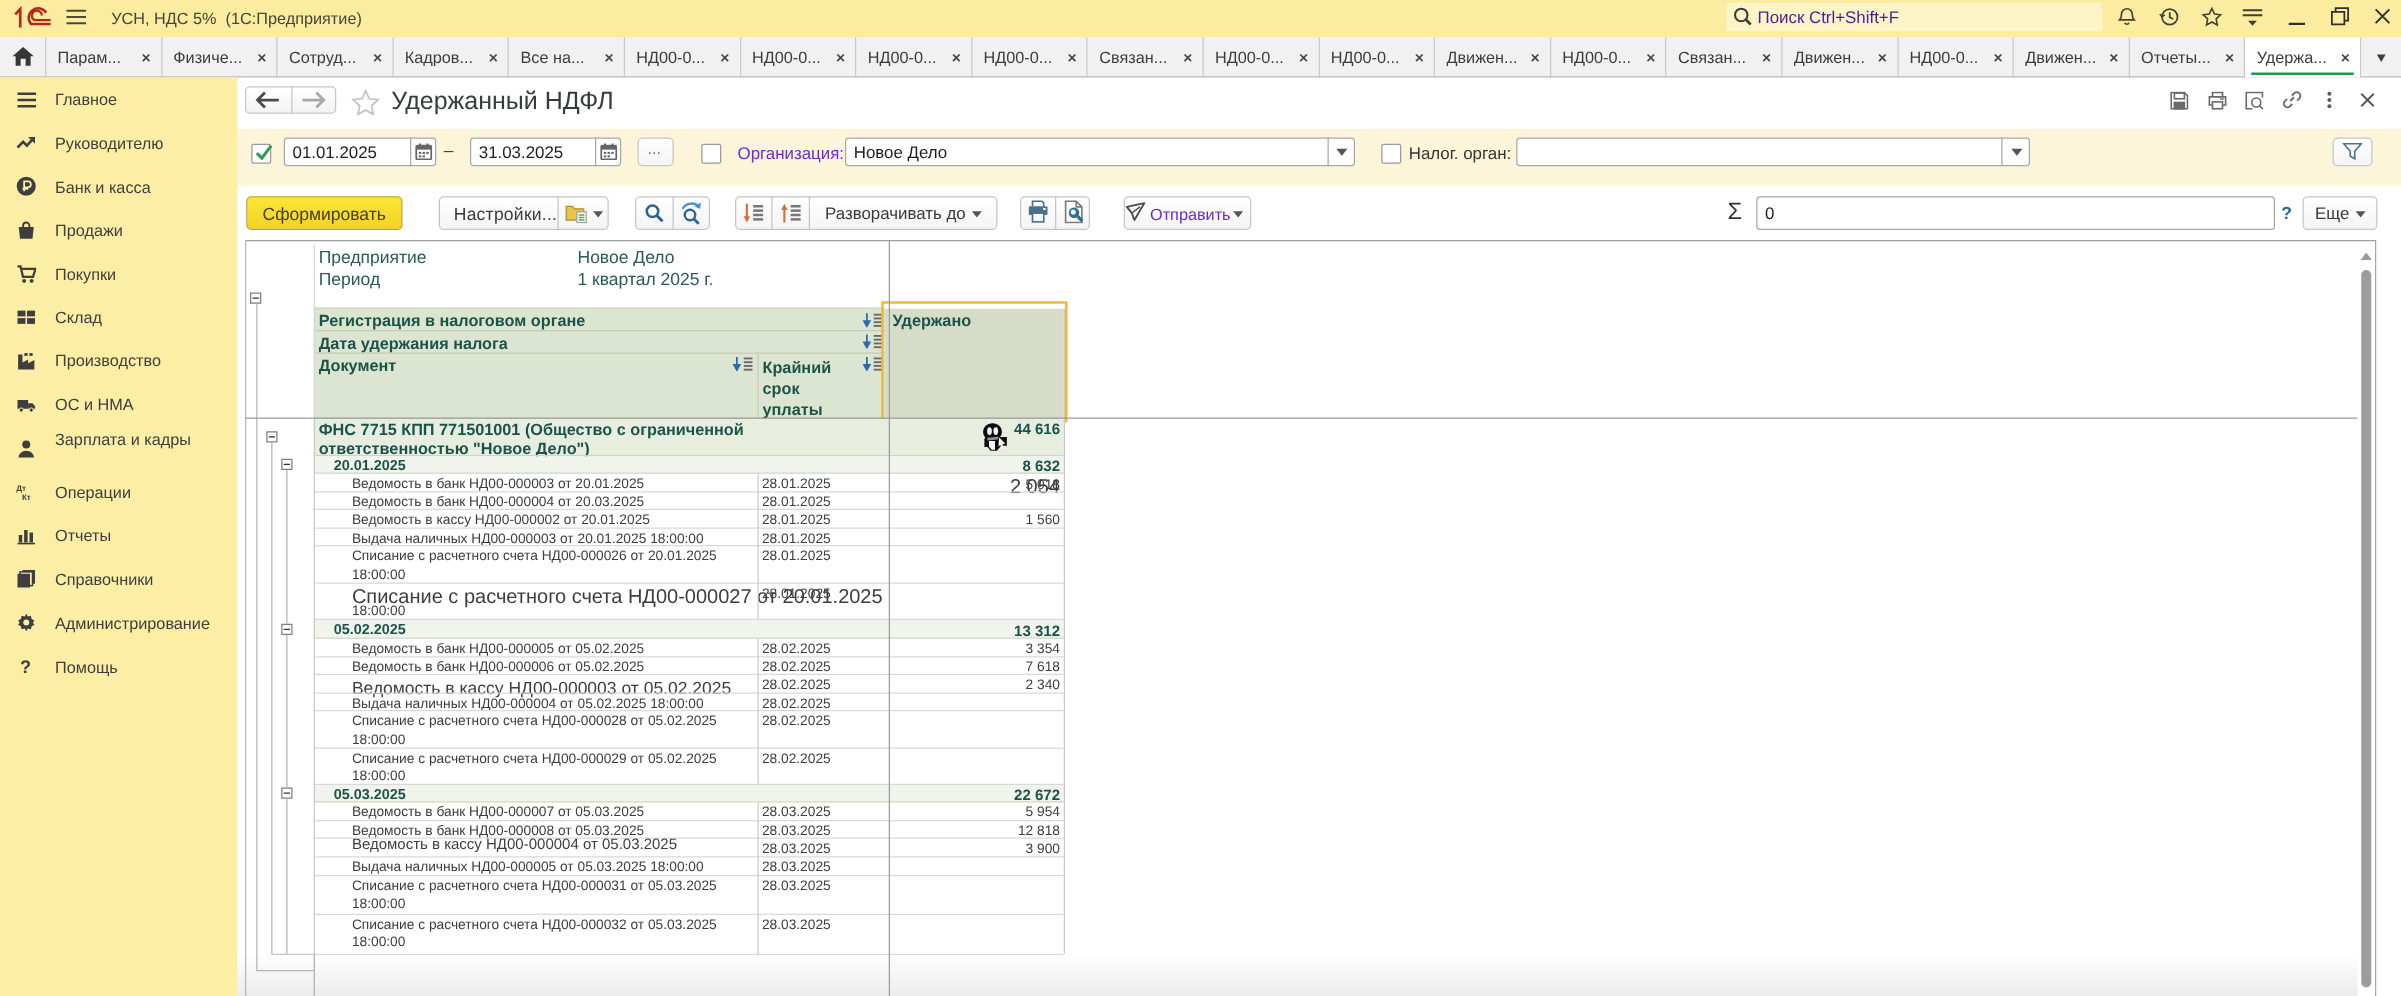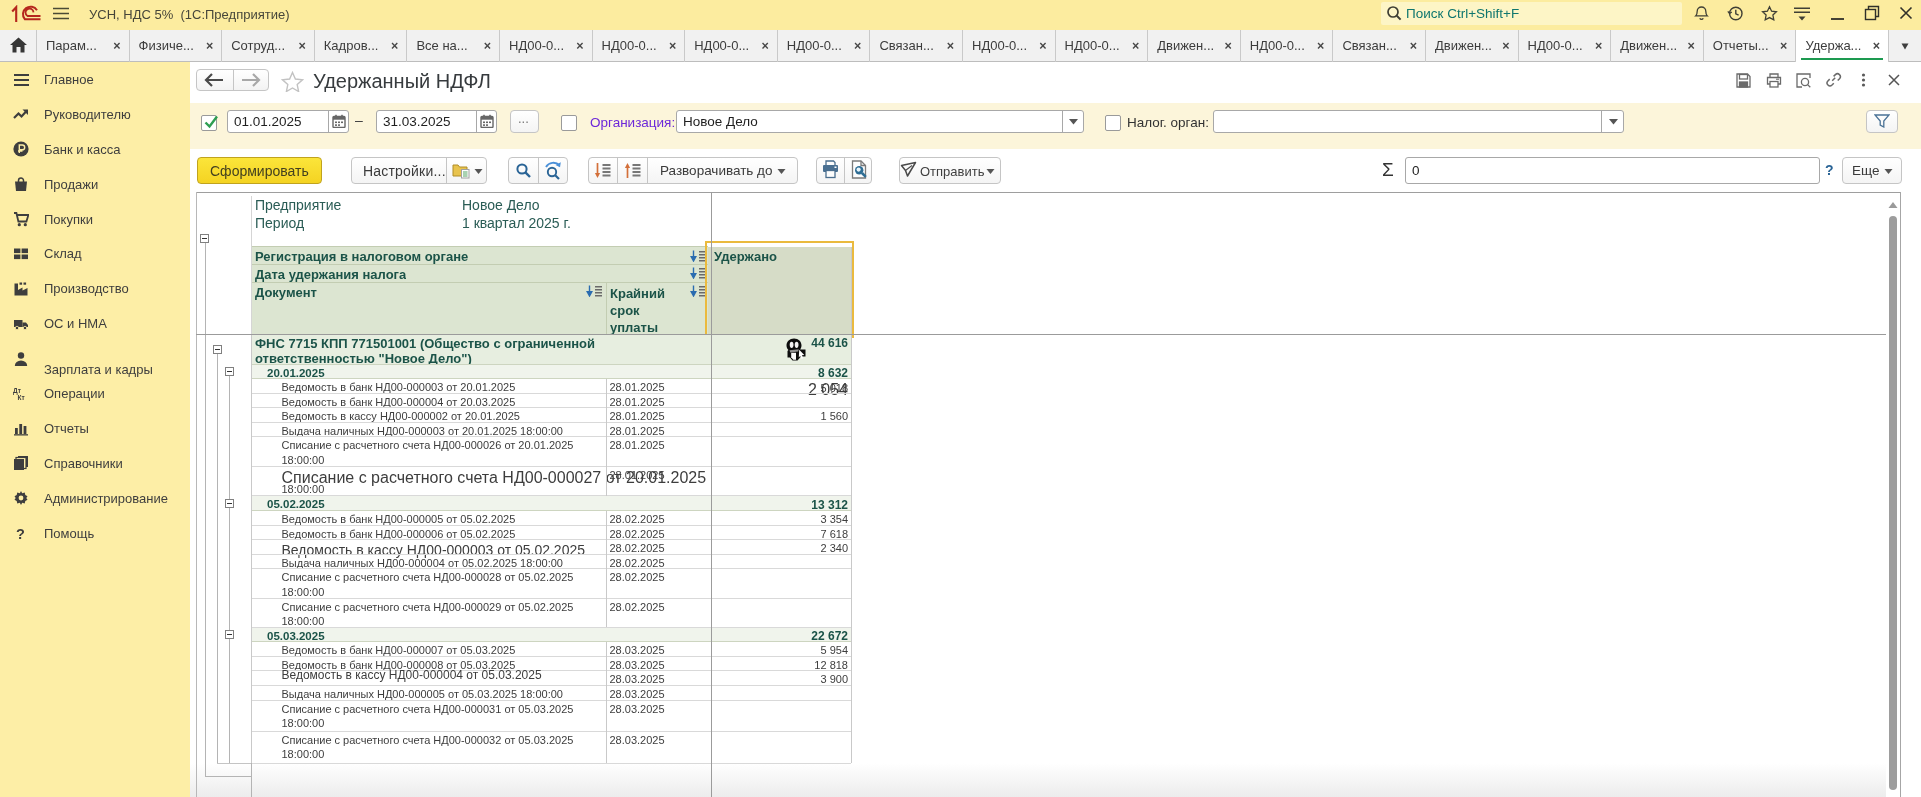--- a/index.html
+++ b/index.html
@@ -24,21 +24,21 @@
     <g stroke="#4a4a35" stroke-width="1.6">
       <path d="M0 1.5h16M0 6.5h16M0 11.5h16"></path>
     </g>
   </svg>
 <div class="a" style="left:89px;top:6.5px;font-size:13px;color:#46463a">УСН, НДС 5%&nbsp; (1С:Предприятие)</div>
 <div class="a" style="left:1381px;top:2px;width:301px;height:23px;background:#fdf5c6;border-radius:2px"></div>
 <svg class="a" style="left:1386px;top:5px" width="16" height="16" viewBox="0 0 16 16">
     <circle cx="7" cy="7" r="5" fill="none" stroke="#3e3e34" stroke-width="1.7"></circle>
     <path d="M10.8 10.8 L14.6 14.6" stroke="#3e3e34" stroke-width="2"></path>
   </svg>
-<div class="a" style="left:1406px;top:6px;font-size:13.5px;color:#0f766e">Поиск Ctrl+Shift+F</div>
+<div class="a" style="left:1406px;top:6px;font-size:13.5px;color:#4c1d95">Поиск Ctrl+Shift+F</div>
 <svg class="a" style="left:1693px;top:5px" width="17" height="17" viewBox="0 0 17 17">
     <g fill="none" stroke="#3f3f35" stroke-width="1.3">
       <path d="M8.5 2 a4.3 4.3 0 0 1 4.3 4.3 c0 3.2 1.5 4.6 1.5 4.6 H2.7 c0 0 1.5-1.4 1.5-4.6 A4.3 4.3 0 0 1 8.5 2 z"></path>
       <path d="M6.8 13.2 a1.8 1.8 0 0 0 3.4 0"></path>
     </g>
   </svg>
 <svg class="a" style="left:1727px;top:5px" width="17" height="17" viewBox="0 0 17 17">
     <g fill="none" stroke="#3f3f35" stroke-width="1.4">
       <circle cx="8.8" cy="8.5" r="6.2"></circle>
       <path d="M8.8 4.8 V8.8 L11.6 10.2"></path>
@@ -203,21 +203,21 @@
       <rect x="6.5" y="1.5" width="2.6" height="2.2" fill="#3e3e3e"></rect>
       <rect x="10.5" y="1.5" width="2.6" height="2.2" fill="#3e3e3e"></rect>
     </svg>
     <div class="mi" style="top:316.2px">ОС и НМА</div>
     <svg class="a" style="left:13px;top:315.7px" width="16" height="16" viewBox="0 0 16 16">
       <path d="M1 4 h8.5 v7 H1 z" fill="#3e3e3e"></path>
       <path d="M9.5 6.5 h3.5 l2 2.5 v2 h-5.5 z" fill="#3e3e3e"></path>
       <circle cx="4" cy="12" r="1.7" fill="#3e3e3e" stroke="#fdeea6" stroke-width=".8"></circle>
       <circle cx="12" cy="12" r="1.7" fill="#3e3e3e" stroke="#fdeea6" stroke-width=".8"></circle>
     </svg>
-    <div class="mi" style="top:362px">Зарплата и кадры</div>
+    <div class="mi" style="top:344px">Зарплата и кадры</div>
     <svg class="a" style="left:13px;top:350.6px" width="16" height="16" viewBox="0 0 16 16">
       <circle cx="8" cy="4.5" r="3.2" fill="#3e3e3e"></circle>
       <path d="M1.8 15 a6.2 5.5 0 0 1 12.4 0 z" fill="#3e3e3e"></path>
     </svg>
     <div class="mi" style="top:386.0px">Операции</div>
     <svg class="a" style="left:13px;top:385.5px" width="16" height="16" viewBox="0 0 16 16">
       <g fill="#3e3e3e" font-family="Liberation Sans" font-size="6.5" font-weight="bold">
         <text x="0" y="6.5">Дт</text>
         <text x="4.5" y="14">Кт</text>
       </g>
@@ -425,21 +425,21 @@
     <path d="M10 1 V5.5 H14.5" fill="none" stroke="#7a7a7a" stroke-width="1.3"></path>
     <circle cx="8.2" cy="10.2" r="4.2" fill="#2e6d94"></circle>
     <circle cx="7.6" cy="9.6" r="2.1" fill="#e8f4fa"></circle>
     <path d="M11 13 L14.8 16.8" stroke="#2e6d94" stroke-width="2.6"></path>
   </svg>
 <div class="btn" style="left:899.0px;top:157.0px;width:102.0px;height:27.0px"></div>
 <svg class="a" style="left:900px;top:161px" width="17" height="17" viewBox="0 0 17 17">
     <path d="M1.5 4.5 L15.5 1.5 L7.5 15 L5.5 9.5 Z" fill="none" stroke="#4a4a4a" stroke-width="1.5" stroke-linejoin="round"></path>
     <path d="M5.8 9.2 L12 4.5" stroke="#4a4a4a" stroke-width="1.1"></path>
   </svg>
-<div class="a" style="left:920px;top:163.5px;font-size:13px;color:#404040">Отправить</div>
+<div class="a" style="left:920px;top:163.5px;font-size:13px;color:#6d28d9">Отправить</div>
 <svg class="a" style="left:986px;top:168px" width="9" height="7" viewBox="0 0 9 7">
     <path d="M0.5 1 h8 l-4 5 z" fill="#555"></path>
   </svg>
 <div class="a" style="left:1382px;top:159px;font-size:19px;color:#333">Σ</div>
 <div class="inp" style="left:1405px;top:157px;width:415px;height:27px;border-radius:3px"></div>
 <div class="a" style="left:1412px;top:163px;font-size:13.5px;color:#1f1f1f">0</div>
 <div class="a" style="left:1825px;top:162px;font-size:14px;color:#2a6496;font-weight:bold">?</div>
 <div class="btn" style="left:1842px;top:157px;width:60px;height:27px"></div>
 <div class="a" style="left:1852px;top:163px;font-size:13.5px;color:#3a3a3a">Еще</div>
 <svg class="a" style="left:1884px;top:168px" width="9" height="7" viewBox="0 0 9 7">

